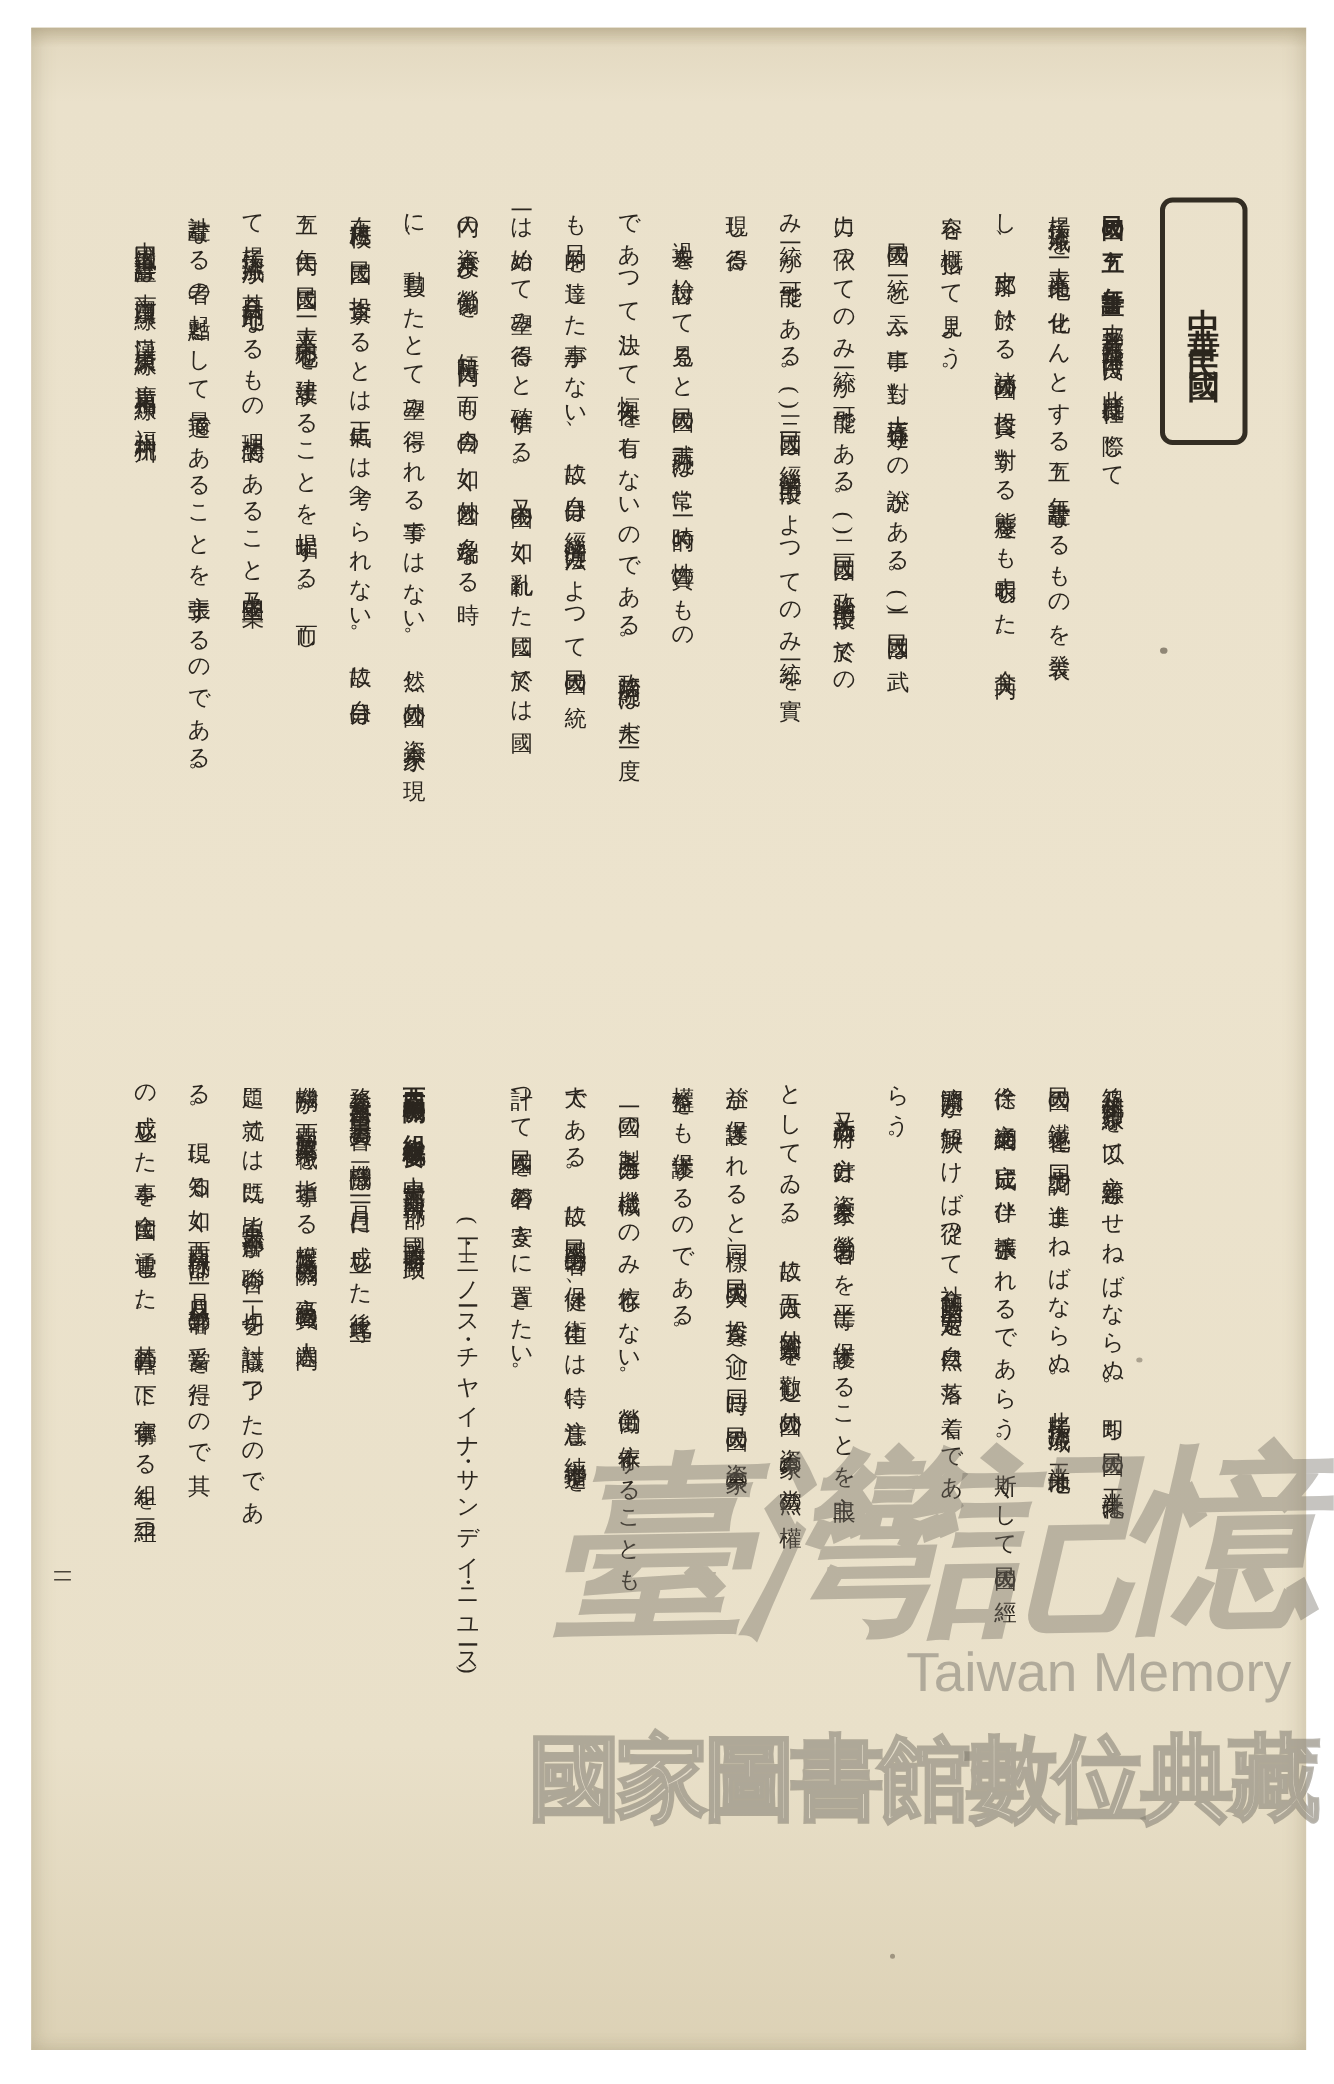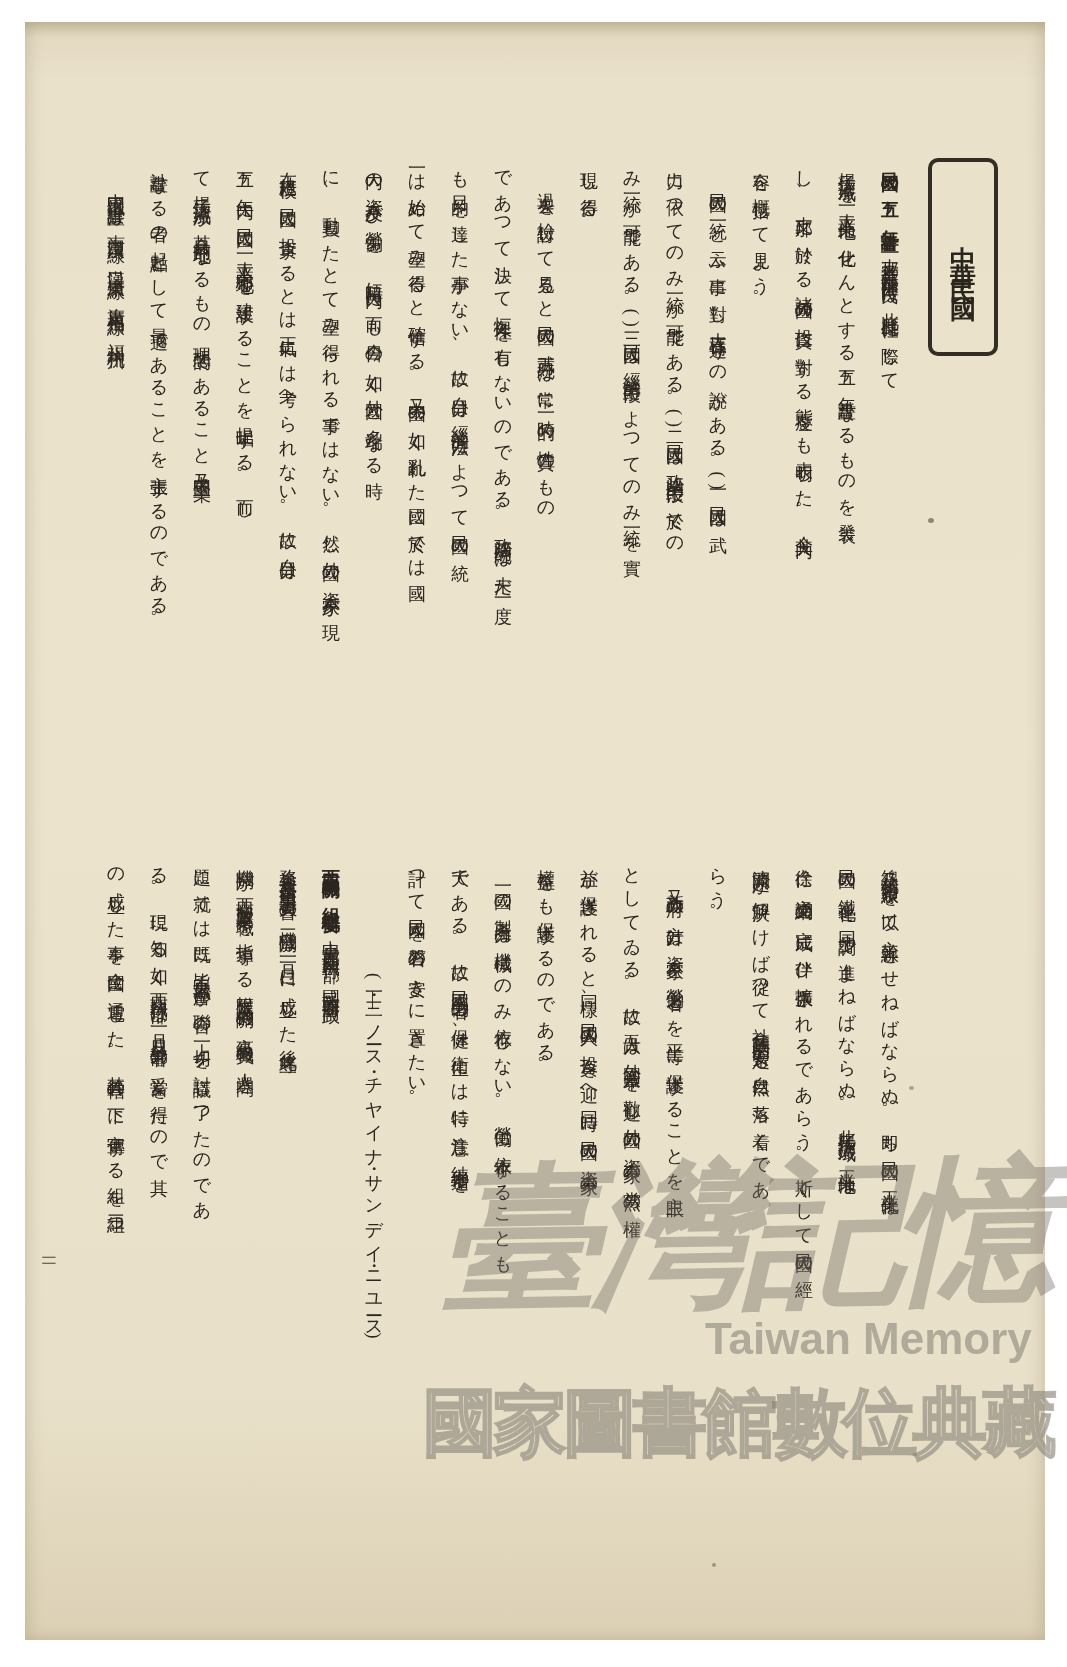--- a/index.html
+++ b/index.html
@@ -24,22 +24,22 @@
   .tcol{line-height:43px;height:100%;white-space:nowrap;}
   .col-heading{font-weight:bold;}
   
   .pagenum{position:absolute;left:14px;top:1228px;writing-mode:vertical-rl;
         text-orientation:upright;font-size:15px;letter-spacing:6px;color:#4a443a;}
   
   .wm{position:absolute;pointer-events:none;}
   .wm-script{left:415px;top:1108px;font-size:158px;font-style:italic;font-weight:bold;
         color:rgba(112,107,97,.40);letter-spacing:-6px;white-space:nowrap;
         transform:rotate(-1deg);}
-  .wm-latin{left:680px;top:1292px;font-family:"Liberation Sans","DejaVu Sans",sans-serif;
-        font-size:44px;font-weight:bold;color:rgba(138,133,123,.60);white-space:nowrap;}
+  .wm-latin{left:700px;top:1292px;font-family:"Liberation Sans","DejaVu Sans",sans-serif;
+        font-size:44px;font-weight:normal;color:rgba(138,133,123,.60);white-space:nowrap;}
   .wm-outline{left:398px;top:1352px;font-size:74px;font-weight:bold;white-space:nowrap;
         color:rgba(222,216,204,.38);-webkit-text-stroke:2px rgba(130,124,112,.55);
         letter-spacing:-4px;}
   
   .speck{position:absolute;background:#5d5446;border-radius:50%;}
   .speck1{left:903px;top:496px;width:6px;height:5px;opacity:.65;}
   .speck2{left:687px;top:1541px;width:4px;height:4px;opacity:.5;}
   .speck3{left:884px;top:1064px;width:5px;height:4px;opacity:.45;}
 </style>
 </head>

